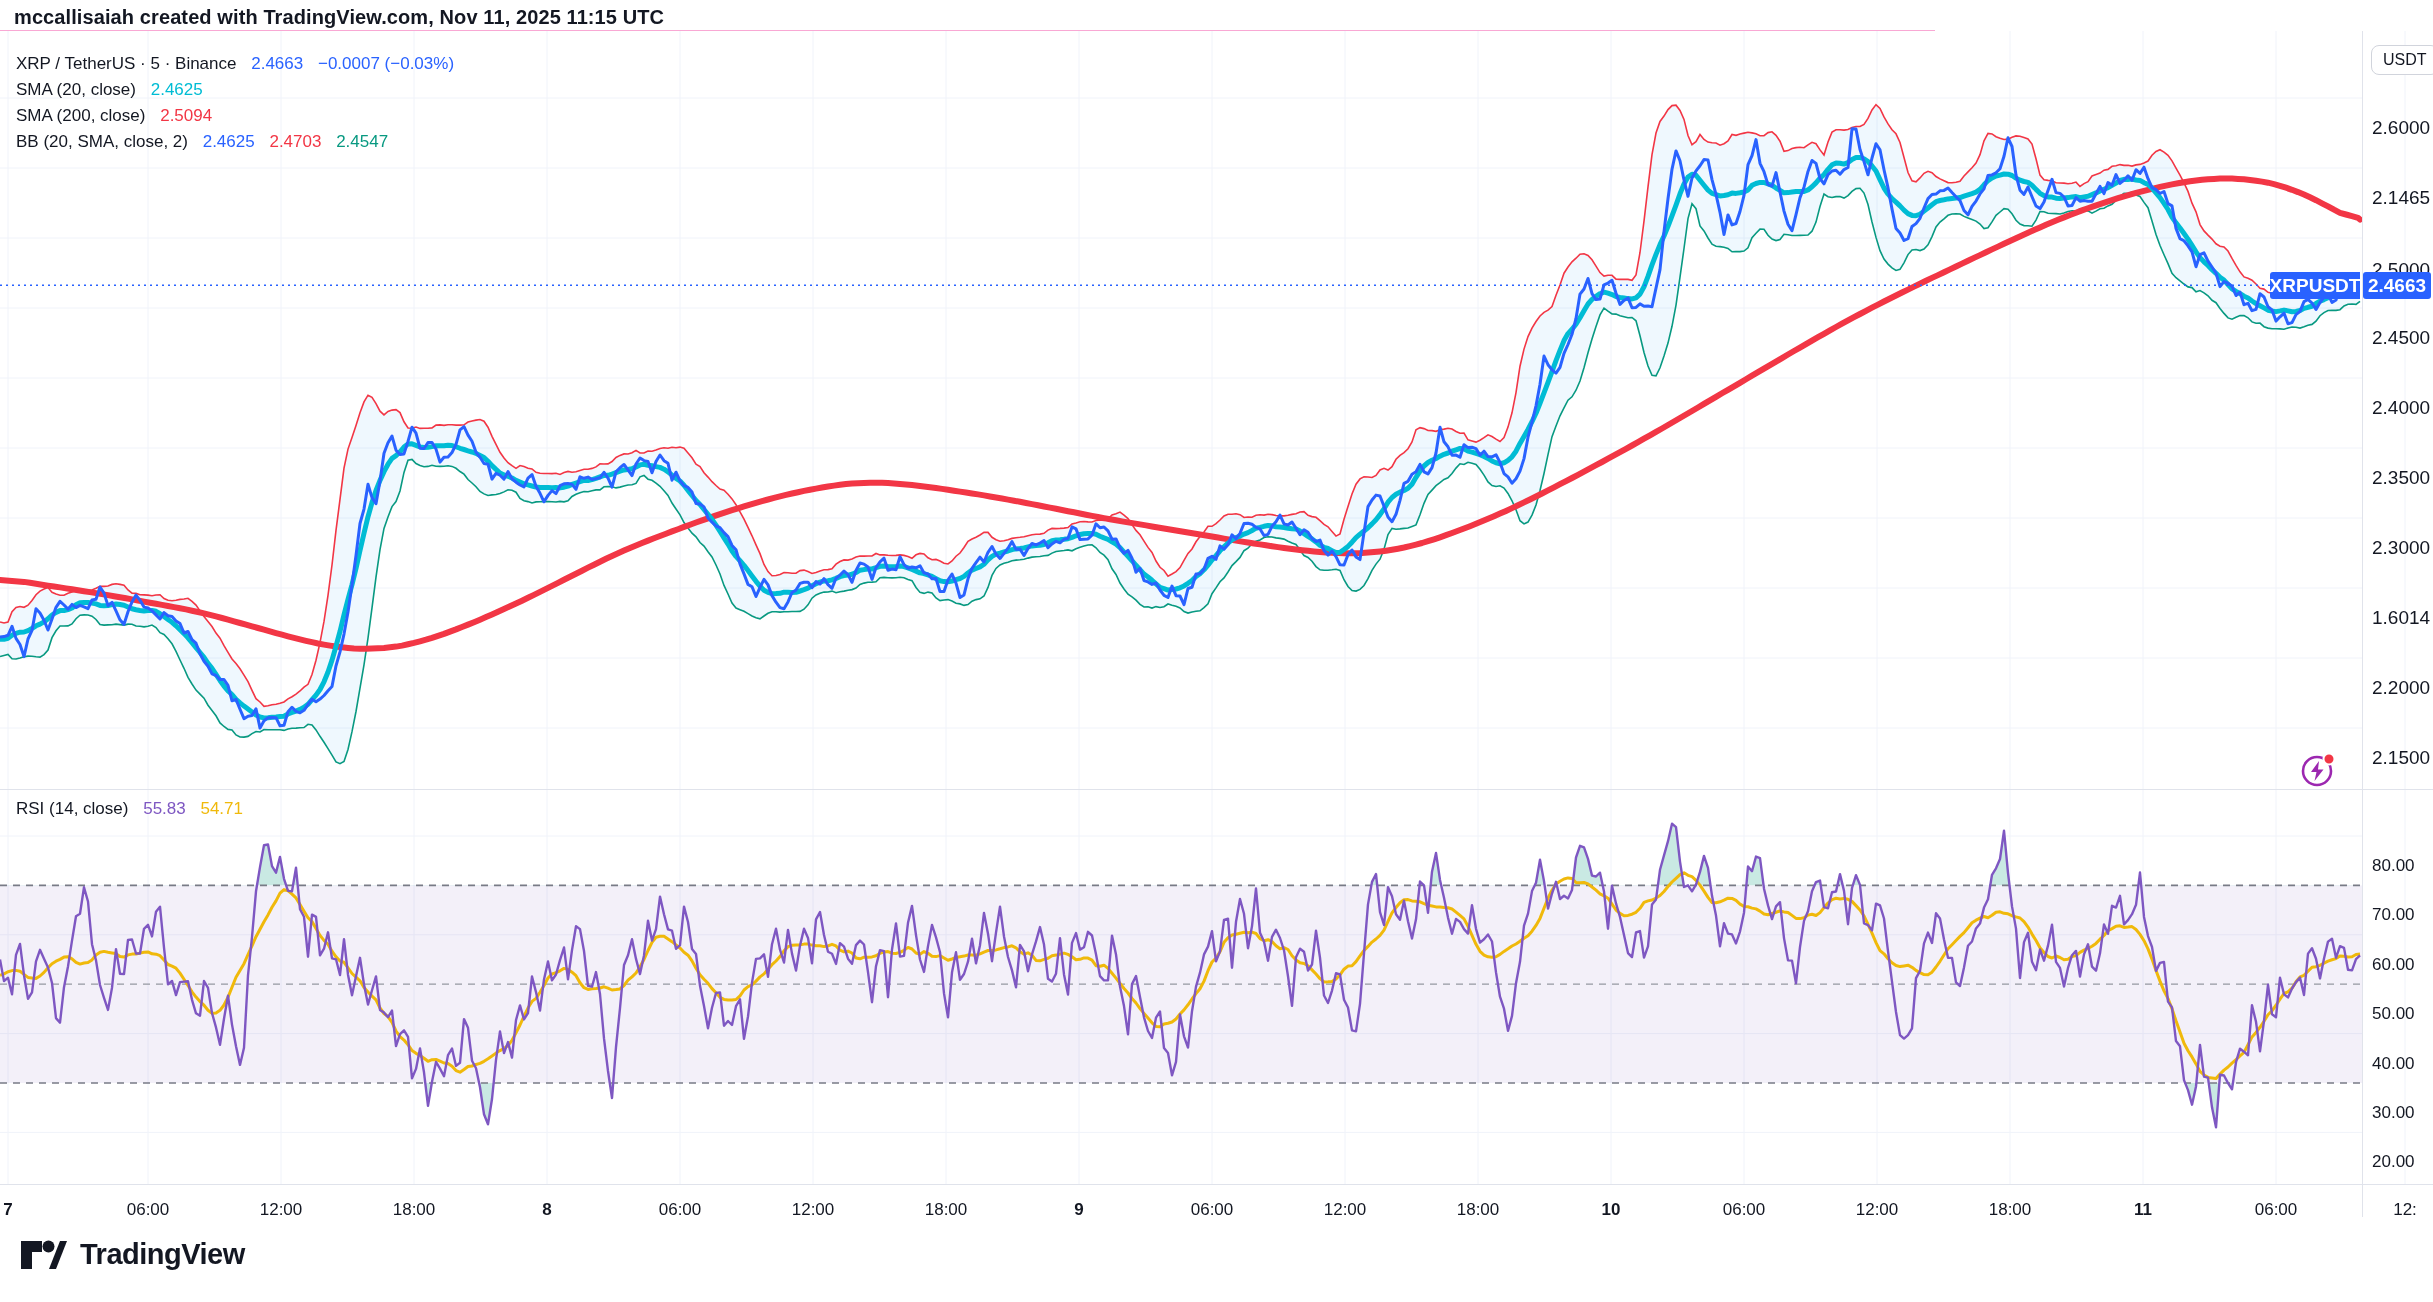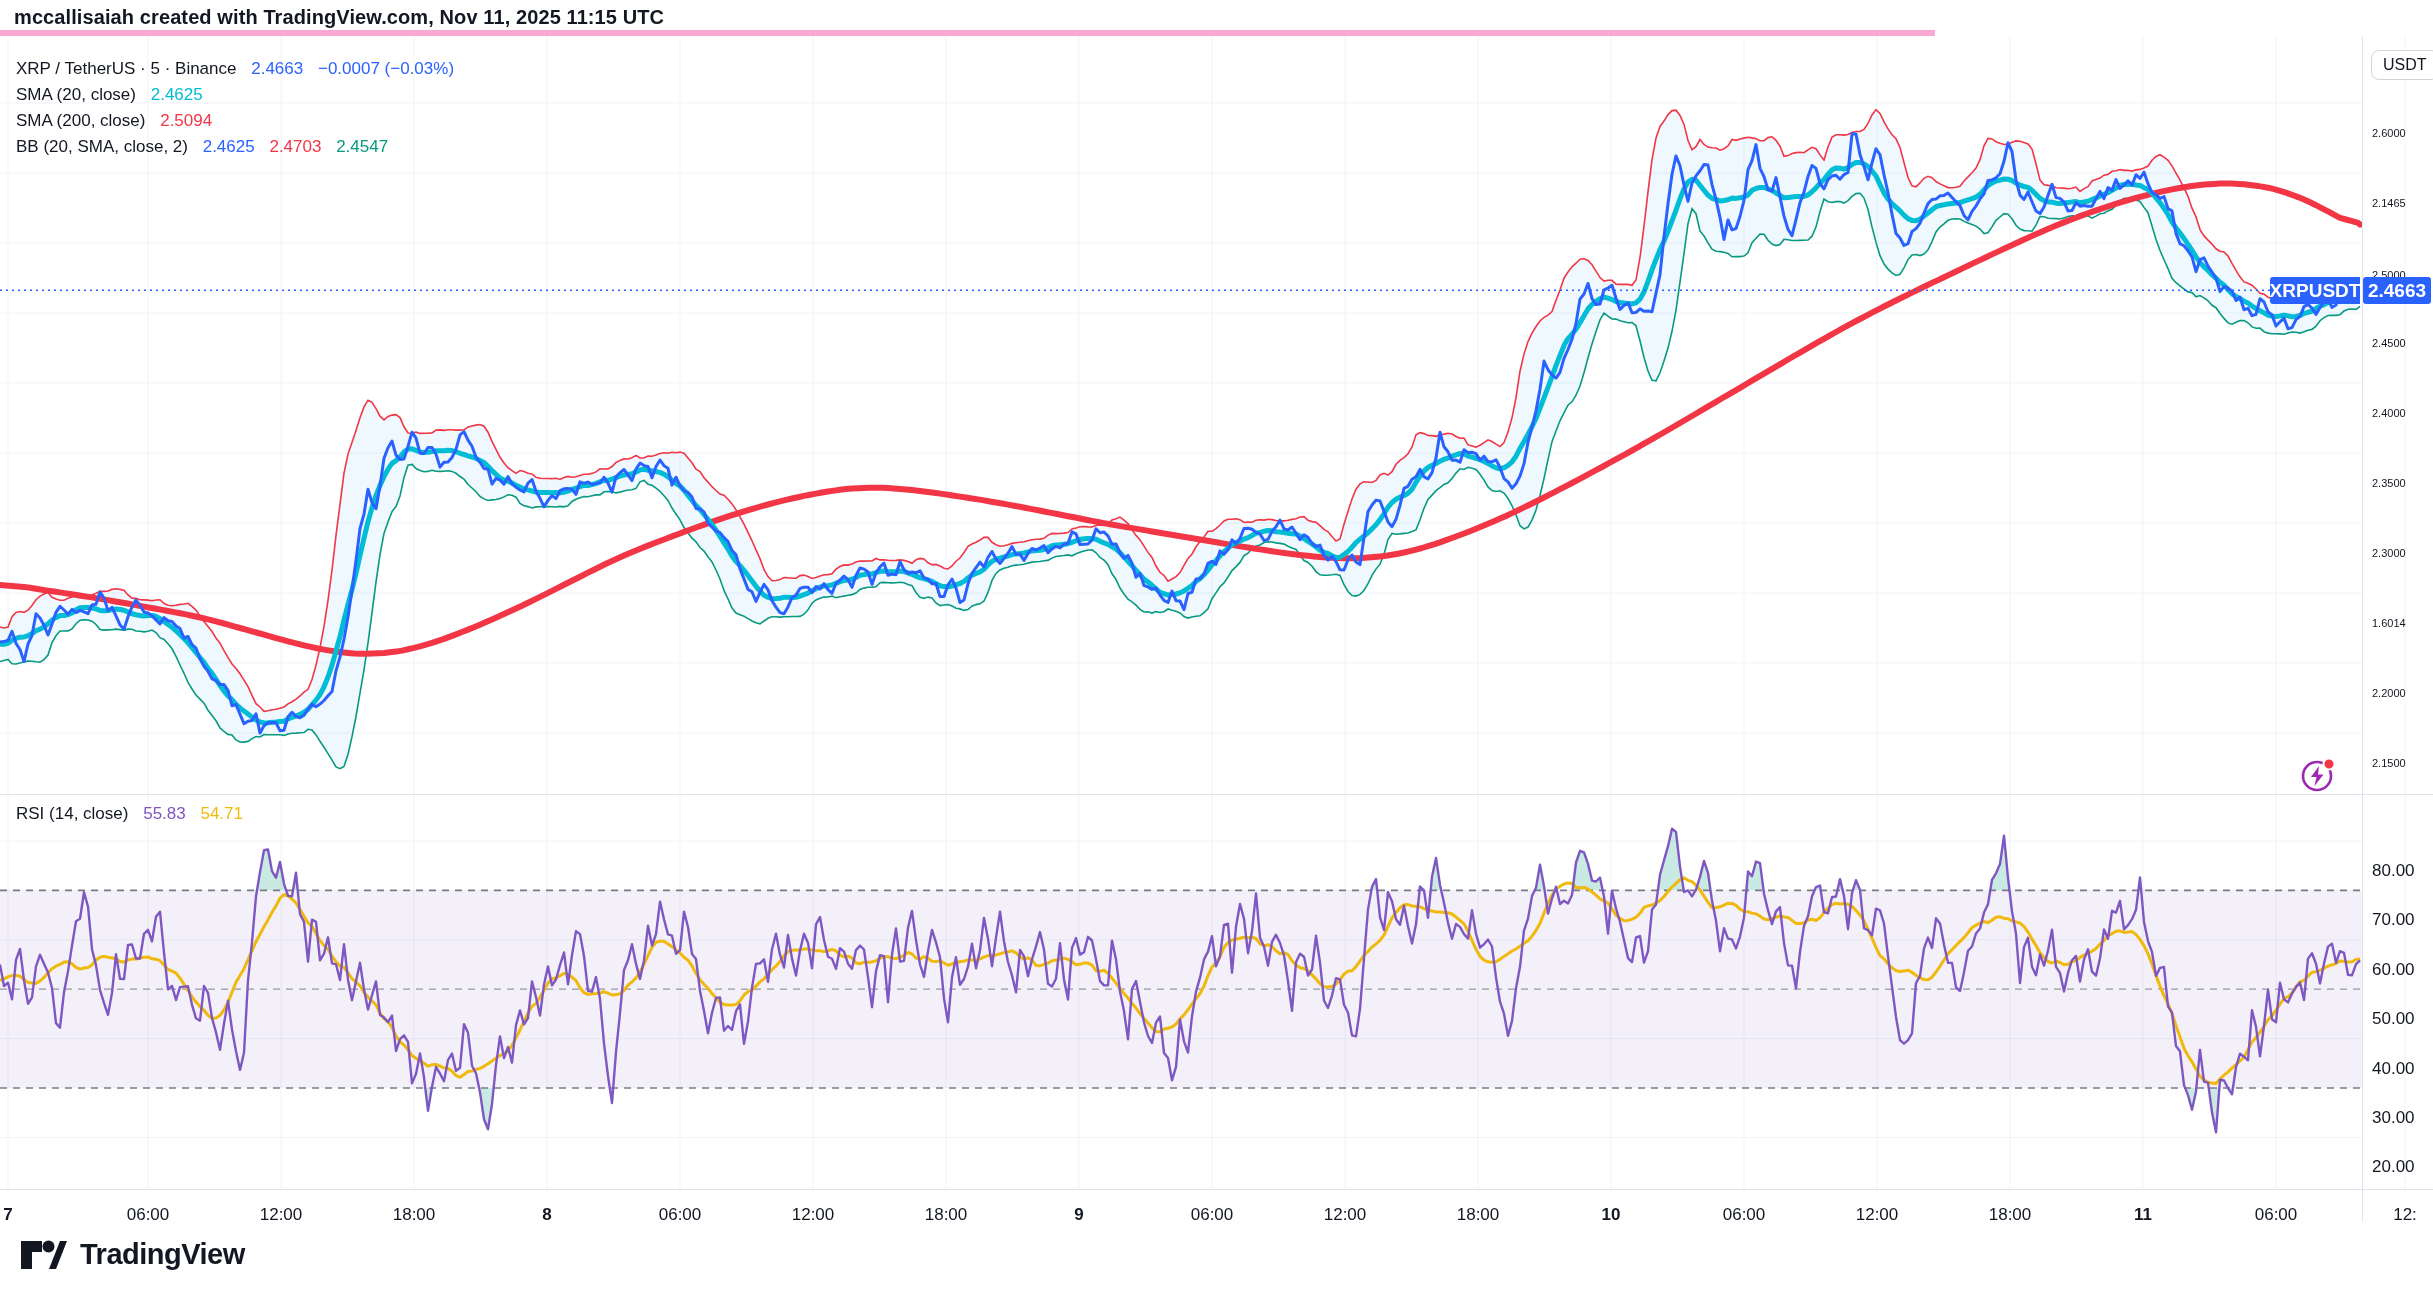--- a/index.html
+++ b/index.html
@@ -1,32 +1,32 @@
 <!DOCTYPE html>
 <html><head>
 <meta charset="utf-8">
 <style>
   html,body{margin:0;padding:0;background:#fff;}
   body{width:2433px;height:1302px;position:relative;font-family:"Liberation Sans","DejaVu Sans",sans-serif;color:#131722;overflow:hidden;}
   .attribution{position:absolute;left:14px;top:6px;font-size:20px;font-weight:600;color:#131722;letter-spacing:.1px;}
-  #chart-wrap{position:absolute;left:0;top:30px;width:1935px;height:1186px;border-top:6px solid #f9a8d4;}
+  #chart-wrap{position:absolute;left:0;top:30px;width:1935px;height:1186px;border-top:1px solid #f9a8d4;}
   #chart-svg{position:absolute;left:0;top:0;}
   .legend{position:absolute;left:16px;z-index:5;}
   .legend-row{height:26px;line-height:26px;font-size:17px;white-space:nowrap;cursor:pointer;}
   .legend-row .lab{color:#131722;}
   .v-blue{color:#2962FF;font-weight:500;}
   .v-cyan{color:#00BCD4;font-weight:500;}
   .v-red{color:#F23645;font-weight:500;}
   .v-green{color:#089981;font-weight:500;text-align:right;}
   .v-purple{color:#7E57C2;font-weight:500;}
   .v-yellow{color:#F0B90B;font-weight:500;}
   .sp{display:inline-block;width:10px;}
   .axis-col{position:absolute;left:2362px;top:0;width:71px;height:1186px;border-left:1px solid #E0E3EB;cursor:ns-resize;}
   .usdt-btn{position:absolute;left:8px;top:14px;padding:5px 11px;border:1px solid #D1D4DC;border-radius:8px;font-size:16px;font-weight:500;color:#131722;background:#fff;cursor:pointer;}
-  .tick-label{position:absolute;font-size:11px;color:#131722;transform:translateY(-50%);}
+  .tick-label{position:absolute;font-size:19px;color:#131722;transform:translateY(-50%);}
   .rsi-tick{position:absolute;font-size:17px;color:#131722;transform:translateY(-50%);}
   .time-label{position:absolute;top:1169px;font-size:17px;color:#131722;transform:translateX(-50%);}
   .time-label.day{font-weight:700;}
   .badge{position:absolute;background:#2962FF;color:#fff;font-size:19px;font-weight:700;border-radius:3px;display:flex;align-items:center;justify-content:center;z-index:6;}
   .sym-badge{left:2270px;top:241px;width:90px;height:27px;border-right:2px solid #fff;border-radius:3px 0 0 3px;}
   .price-badge{left:2363px;top:241px;width:68px;height:27px;}
   .magnet{position:absolute;left:2298px;top:719px;width:40px;height:40px;cursor:pointer;z-index:6;}
   .tv-logo{position:absolute;left:20px;top:1238px;display:flex;align-items:flex-start;gap:12px;cursor:pointer;}
   .tv-logo .tv-text{font-size:29px;font-weight:700;color:#131722;letter-spacing:-.5px;}
   .pane-sep{position:absolute;left:0;width:2433px;height:1px;background:#E0E3EB;}

